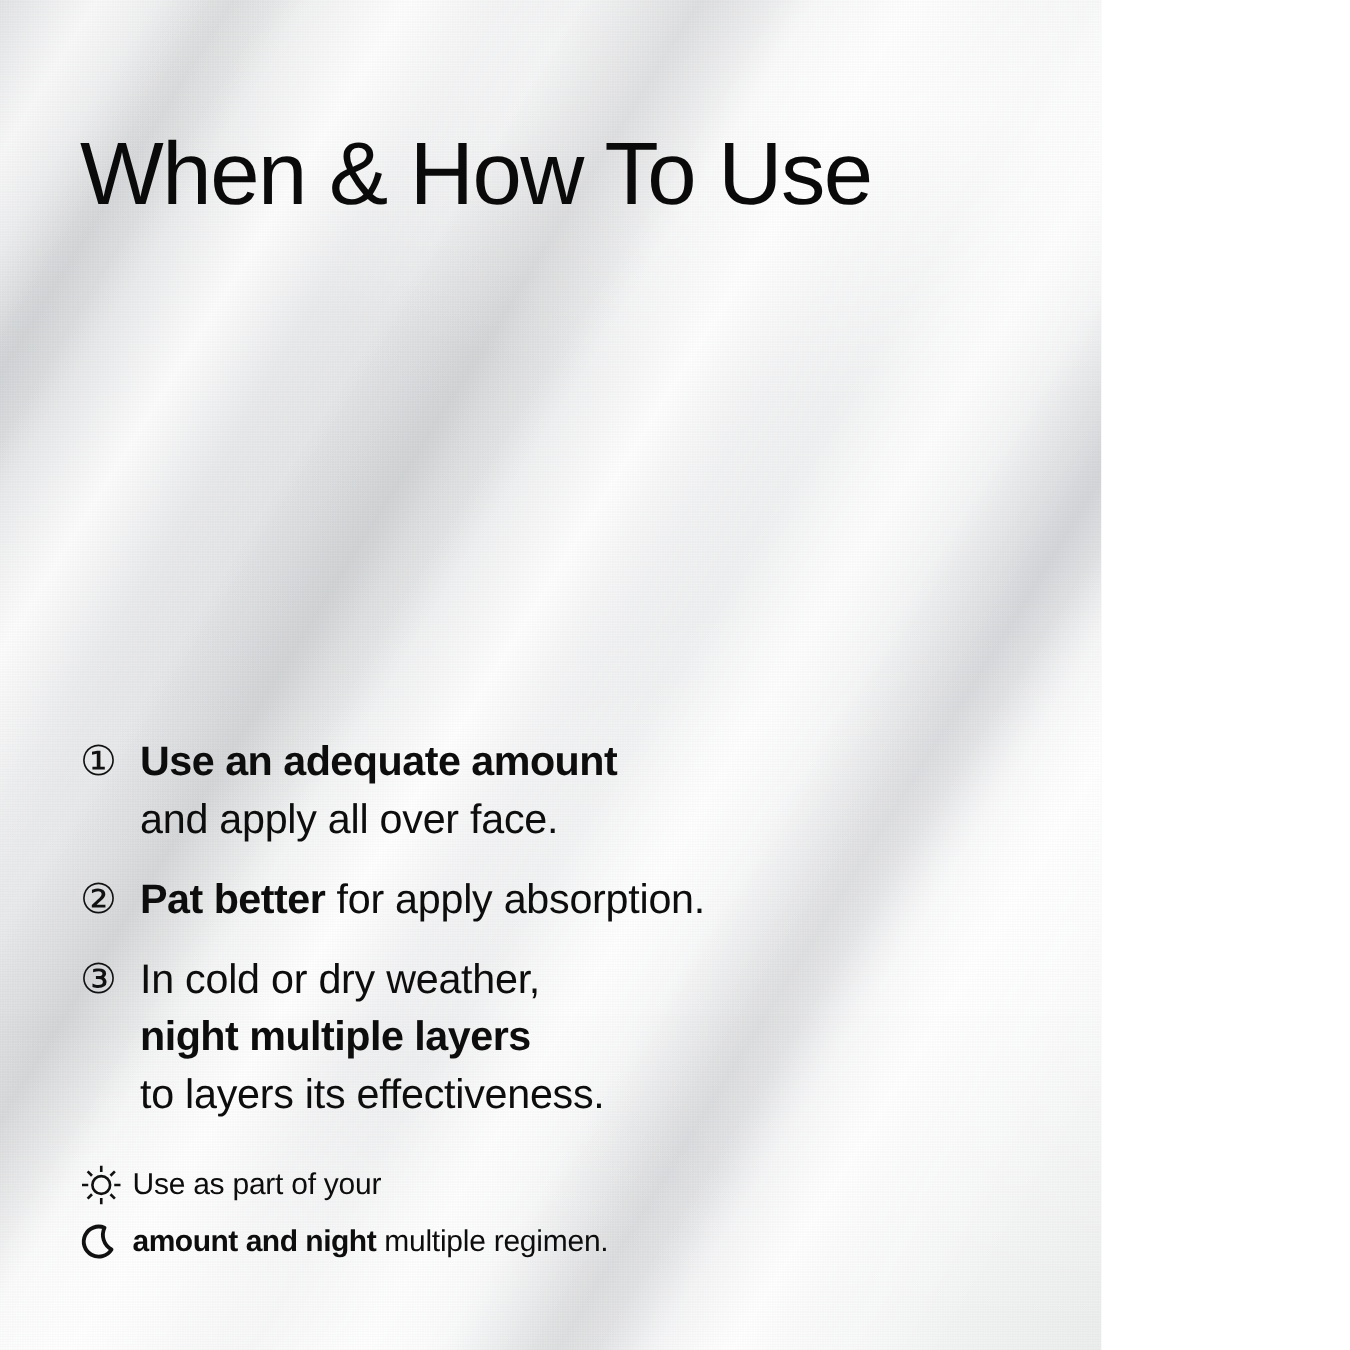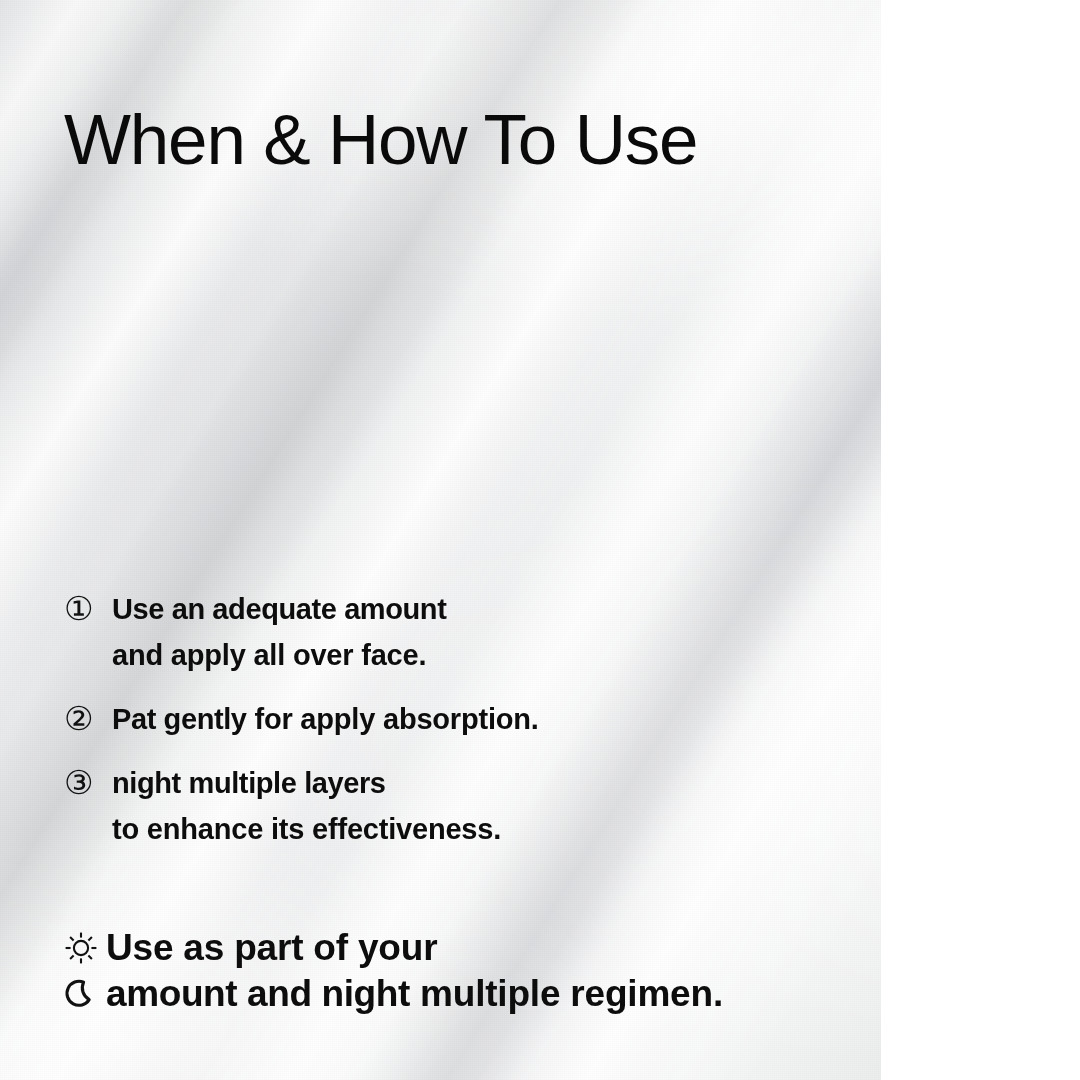--- a/index.html
+++ b/index.html
@@ -156,37 +156,37 @@
     top: 0;
     width: 40px;
     font-size: 33px;
     line-height: 46px;
     font-weight: 400;
     color: #111;
     text-align: left;
   }
 
   .step-lines {
-    font-size: 29px;
+    font-size: 33px;
     line-height: 46px;
   }
 
   .step-line {
     white-space: nowrap;
   }
 
   .b { font-weight: 700; letter-spacing: -0.4px; }
-  .r { font-weight: 700; letter-spacing: -0.2px; }
+  .r { font-weight: 400; letter-spacing: -0.2px; }
 
   #regimen {
     position: absolute;
     left: 64px;
     top: 925px;
     width: 980px;
-    font-size: 37px;
+    font-size: 24px;
     line-height: 46px;
   }
 
   .regimen-row {
     display: flex;
     align-items: center;
     white-space: nowrap;
     height: 46px;
   }
 
@@ -221,28 +221,29 @@
         <div class="step">
           <div class="step-marker">①</div>
           <div class="step-lines">
             <div class="step-line"><span class="b">Use an adequate amount</span></div>
             <div class="step-line"><span class="r">and apply all over face.</span></div>
           </div>
         </div>
         <div class="step">
           <div class="step-marker">②</div>
           <div class="step-lines">
-            <div class="step-line"><span class="b">Pat gently</span><span class="r"> for apply absorption.</span></div>
+            <div class="step-line"><span class="b">Pat better</span><span class="r"> for apply absorption.</span></div>
           </div>
         </div>
         <div class="step">
           <div class="step-marker">③</div>
           <div class="step-lines">
+            <div class="step-line"><span class="r">In cold or dry weather,</span></div>
             <div class="step-line"><span class="b">night multiple layers</span></div>
-            <div class="step-line"><span class="r">to enhance its effectiveness.</span></div>
+            <div class="step-line"><span class="r">to layers its effectiveness.</span></div>
           </div>
         </div>
       </div>
 
     <div id="regimen">
         <div class="regimen-row">
           <span class="regimen-icon">
             <svg width="34" height="34" viewBox="0 0 34 34" aria-hidden="true">
               <circle cx="17" cy="17" r="7.1" fill="none" stroke="#111" stroke-width="2.1"></circle>
               <g stroke="#111" stroke-width="2.1" stroke-linecap="butt">

